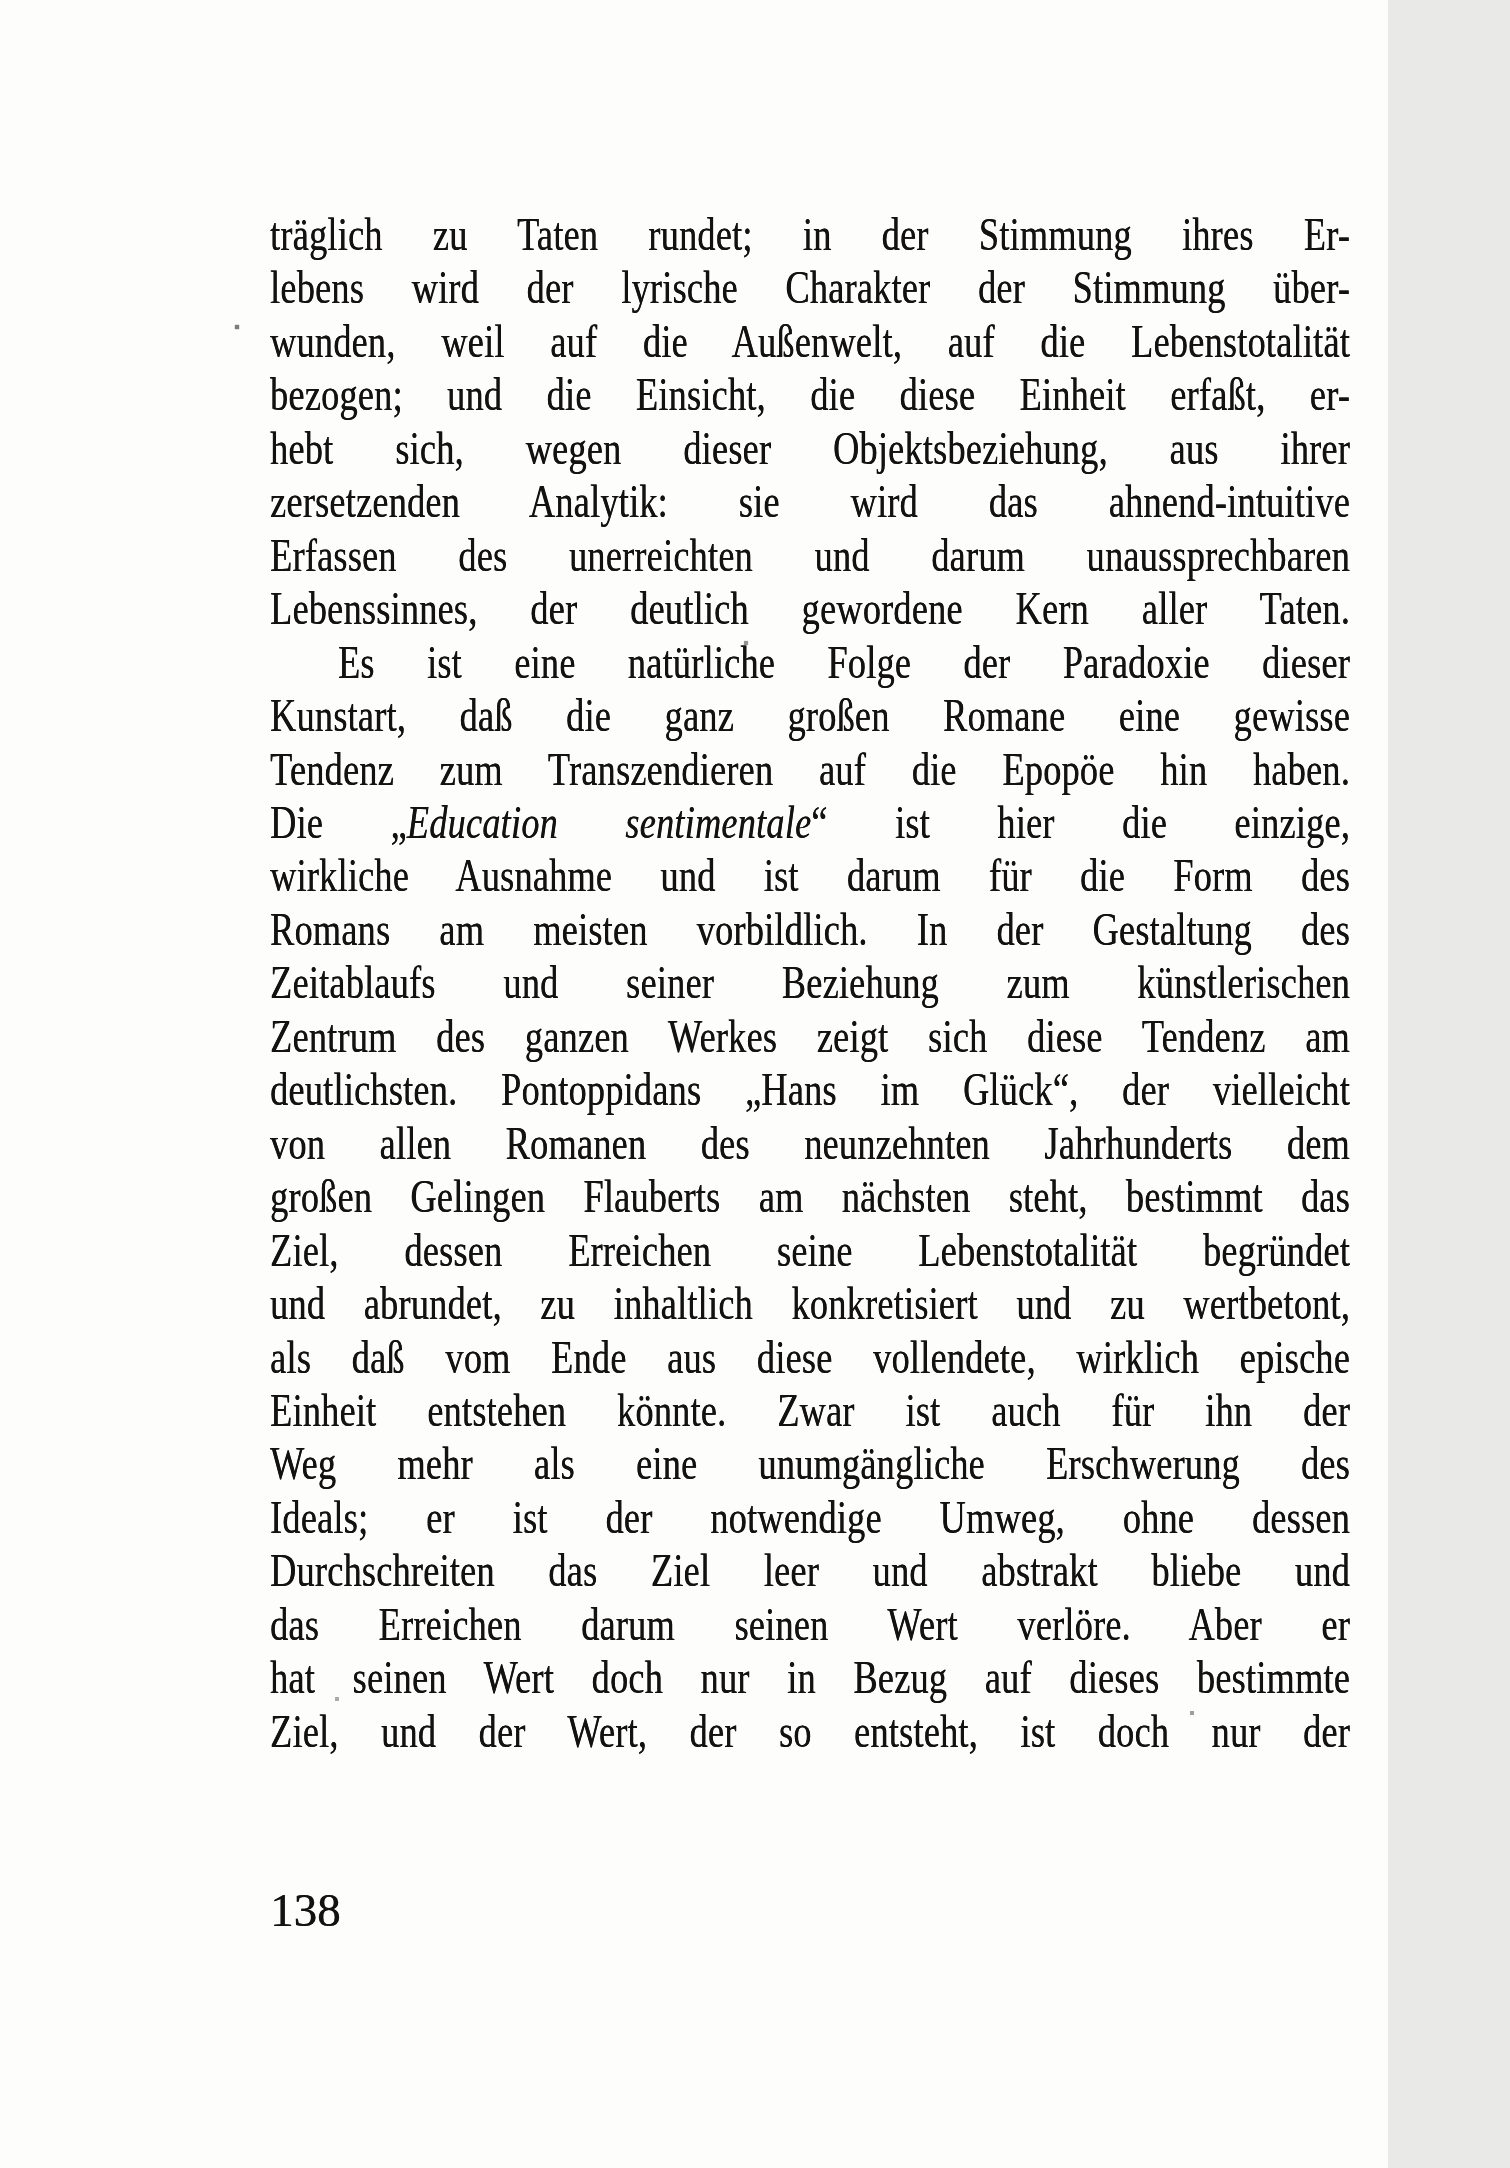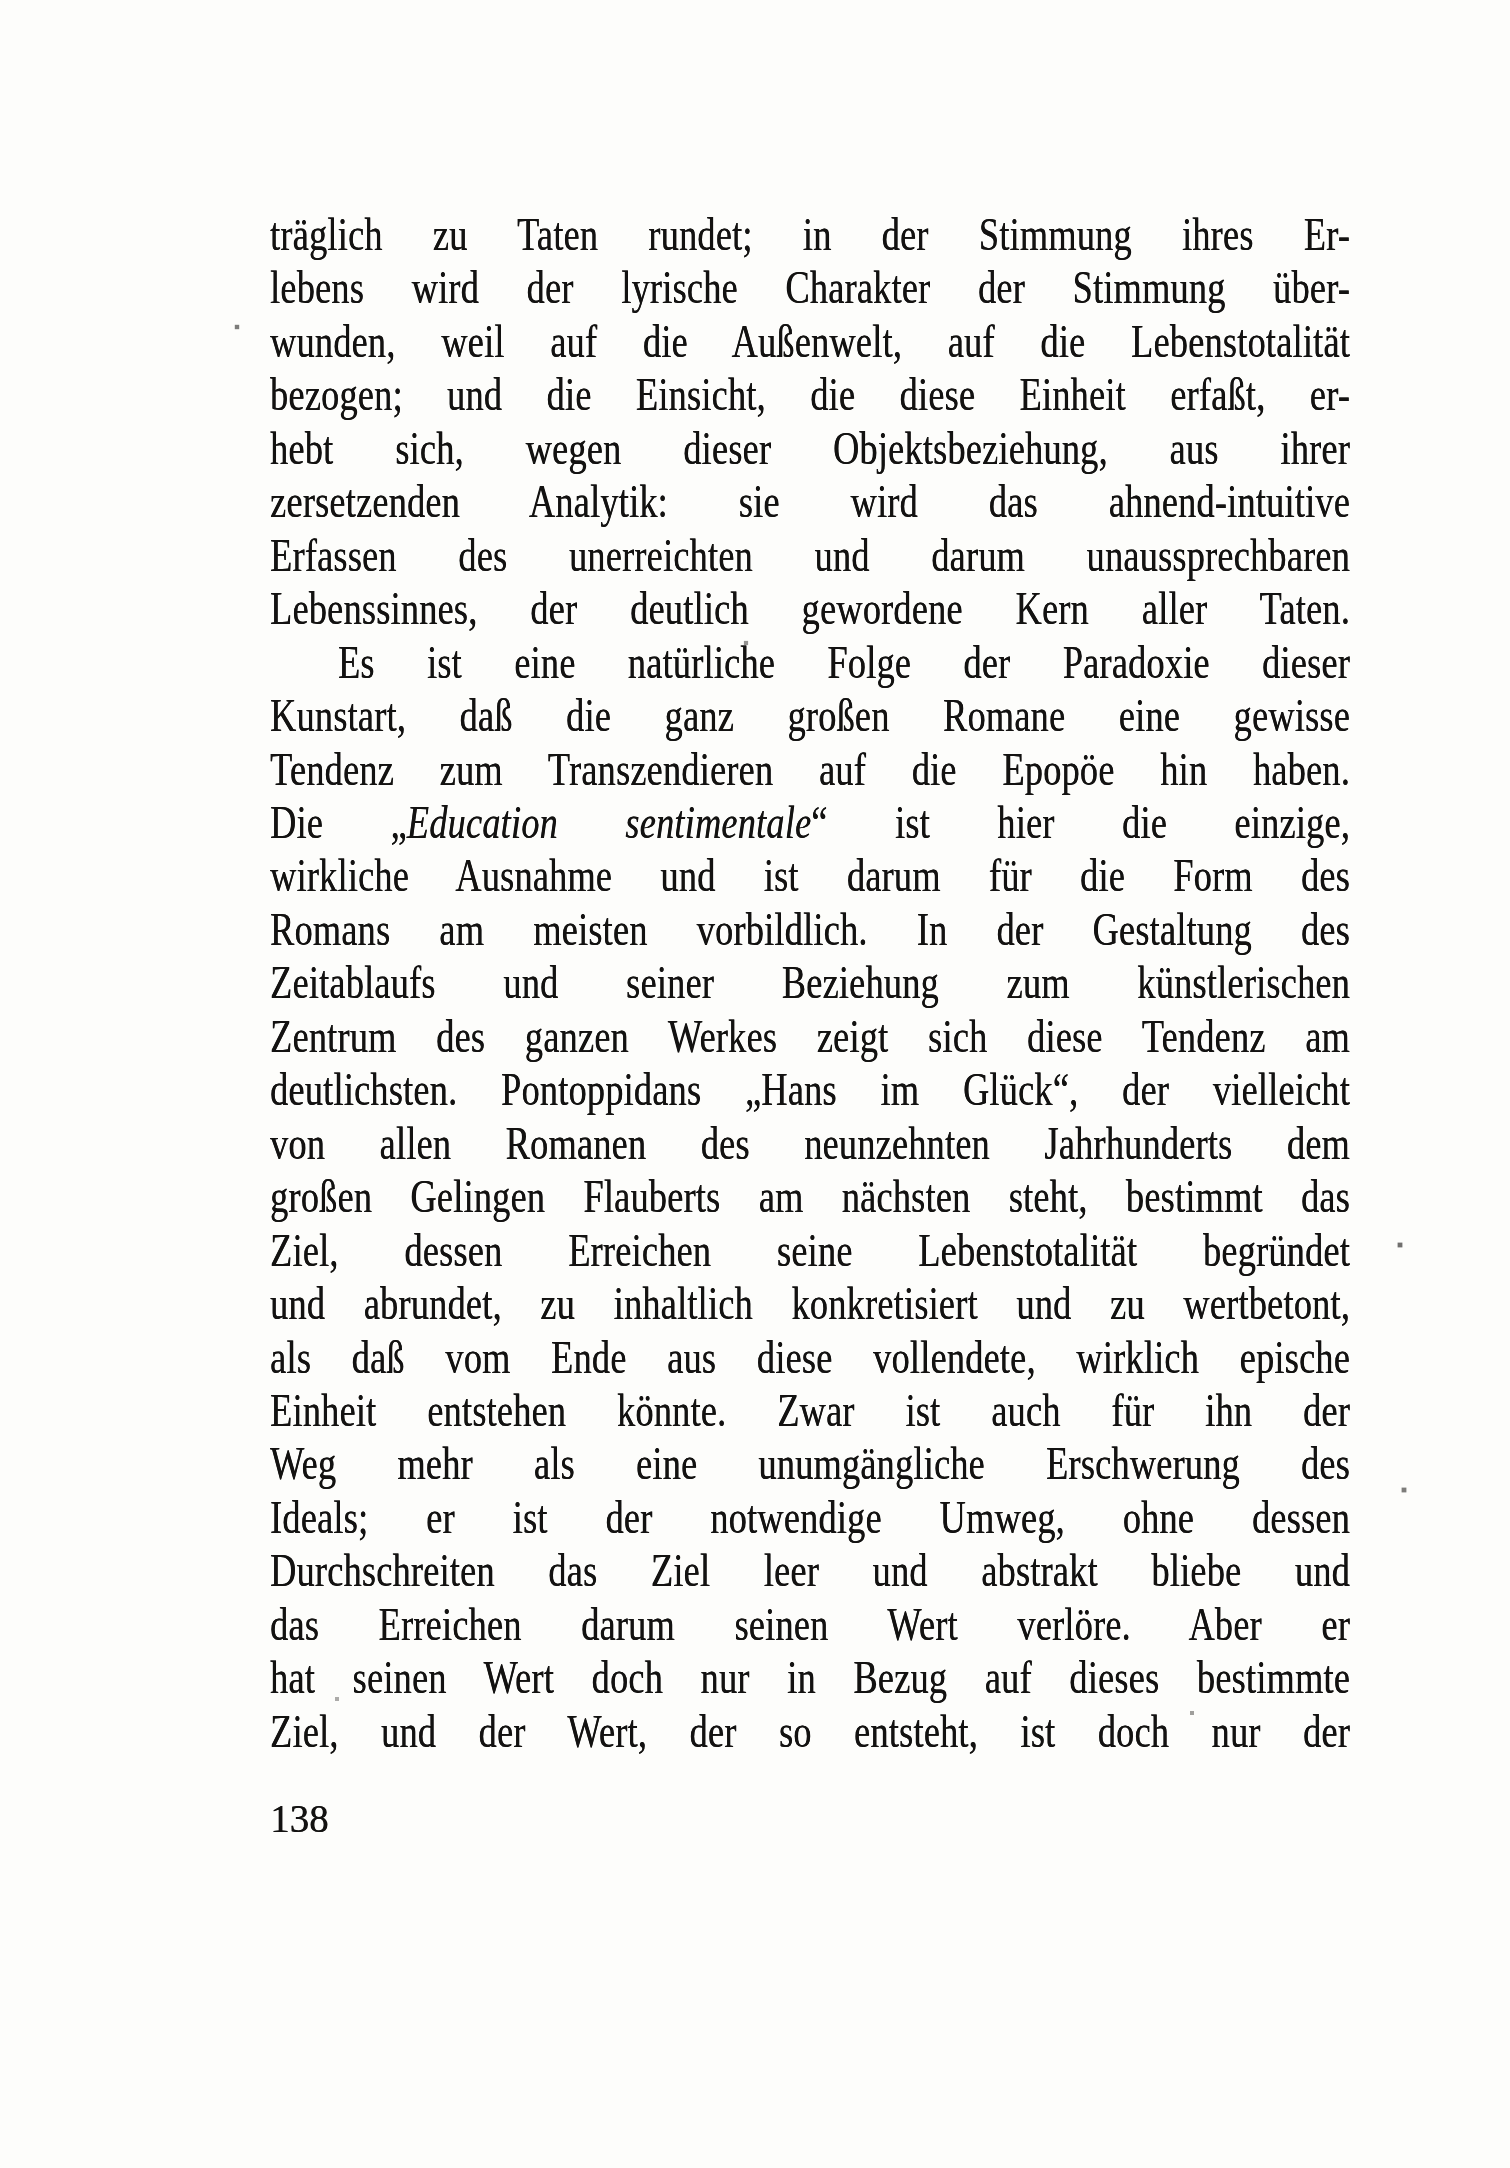--- a/index.html
+++ b/index.html
@@ -1,21 +1,21 @@
 <!DOCTYPE html>
 <html style="--ink: #131211; --paper: #fdfdfb;"><head>
 <meta charset="utf-8">
 <style>
   html, body {
     margin: 0; padding: 0;
     background: #e9e9e7;
   }
   .page {
     position: relative;
-    width: 1510px;
+    width: 1388px;
     height: 2168px;
     background: var(--paper, #fdfdfb);
     overflow: hidden;
   }
   .text-block {
     position: absolute;
     left: 270px;
     top: 208px;
     width: 1400px;
     transform: scaleX(0.7714);
@@ -32,23 +32,23 @@
     text-align-last: justify;
     text-justify: inter-word;
     letter-spacing: 0.3px;
     text-shadow: 0.4px 0 0 currentColor;
   }
   .indent { text-indent: 88px; }
   .it { font-style: italic; }
   .page-number {
     position: absolute;
     left: 270px;
-    top: 1792px;
+    top: 1884px;
     font-family: "Liberation Serif", "DejaVu Serif", serif;
-    font-size: 39px;
+    font-size: 47px;
     line-height: 53.46px;
     color: var(--ink, #131211);
     text-shadow: 0.4px 0 0 currentColor;
   }
   .speckles {
     position: absolute;
     left: 0; top: 0;
     width: 2px; height: 2px;
     background: transparent;
     box-shadow:

